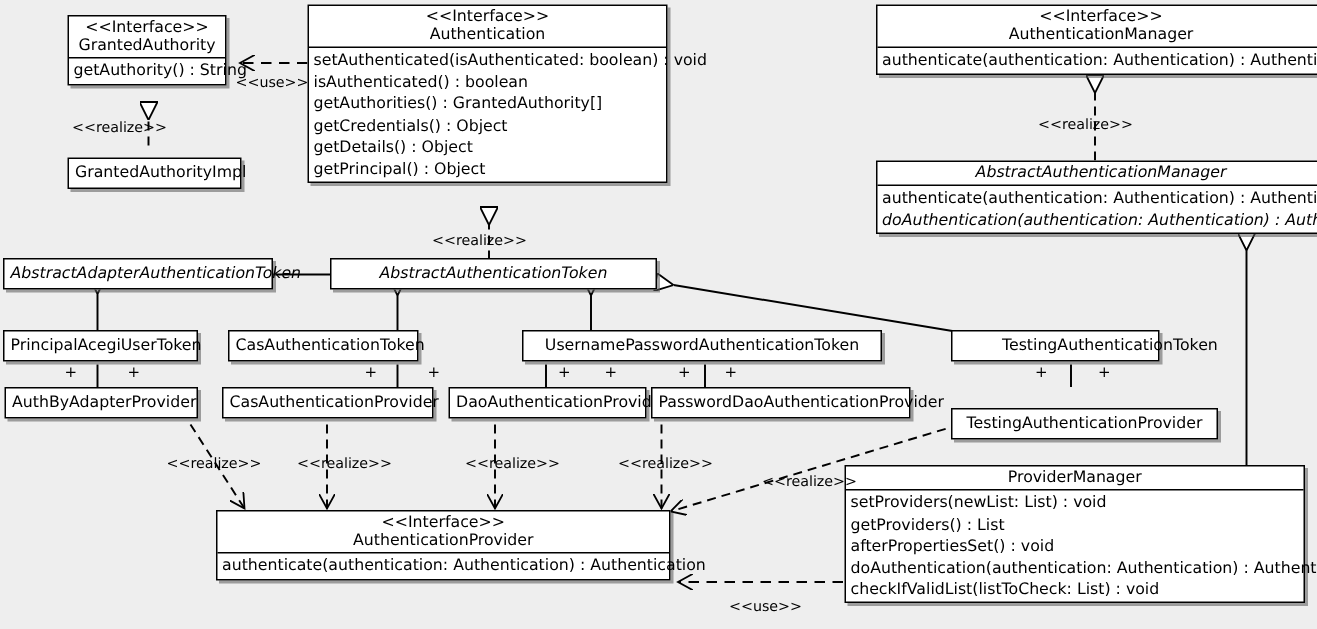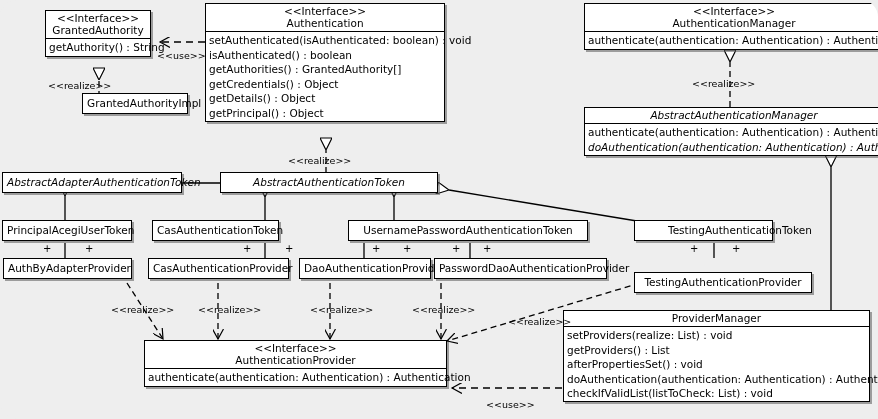--- a/index.html
+++ b/index.html
@@ -7,21 +7,20 @@
     padding: 0;
     background: #eeeeee;
   }
   #diagram {
     position: relative;
     width: 878px;
     height: 419px;
     background: #eeeeee;
     font-family: "DejaVu Sans", sans-serif;
     overflow: hidden;
-    border-radius: 17px;
   }
   #edges {
     position: absolute;
     left: 0; top: 0;
     width: 878px;
     height: 419px;
     pointer-events: none;
   }
   .uml-box {
     position: absolute;
@@ -144,21 +143,21 @@
   <div class="uml-box" style="left:45px; top:10px; width:106px;">
     <div class="hdr">
       <span class="stereo">&lt;&lt;Interface&gt;&gt;</span>
       <span class="cname">GrantedAuthority</span>
     </div>
     <div class="compartment">
       <div class="member">getAuthority() : String</div>
     </div>
   </div>
 
-  <div class="uml-box" style="left:45px; top:93px; width:106px;margin-left:37px;">
+  <div class="uml-box" style="left:45px; top:105px; width:116px;">
     <div class="simple-name">GrantedAuthorityImpl</div>
   </div>
 
   <div class="uml-box" style="left:205px; top:3px; width:240px;">
     <div class="hdr">
       <span class="stereo">&lt;&lt;Interface&gt;&gt;</span>
       <span class="cname">Authentication</span>
     </div>
     <div class="compartment">
       <div class="member">setAuthenticated(isAuthenticated: boolean) : void</div>
@@ -242,21 +241,21 @@
     <div class="compartment">
       <div class="member">authenticate(authentication: Authentication) : Authentication</div>
     </div>
   </div>
 
   <div class="uml-box" style="left:563px; top:310px; width:307px;">
     <div class="hdr">
       <span class="cname">ProviderManager</span>
     </div>
     <div class="compartment">
-      <div class="member">setProviders(realize: List) : void</div>
+      <div class="member">setProviders(newList: List) : void</div>
       <div class="member">getProviders() : List</div>
       <div class="member">afterPropertiesSet() : void</div>
       <div class="member">doAuthentication(authentication: Authentication) : Authentication</div>
       <div class="member">checkIfValidList(listToCheck: List) : void</div>
     </div>
   </div>
 
   <div class="edge-label" style="left:157px; top:50px;">&lt;&lt;use&gt;&gt;</div>
 
   <div class="edge-label" style="left:48px; top:80px;">&lt;&lt;realize&gt;&gt;</div>

